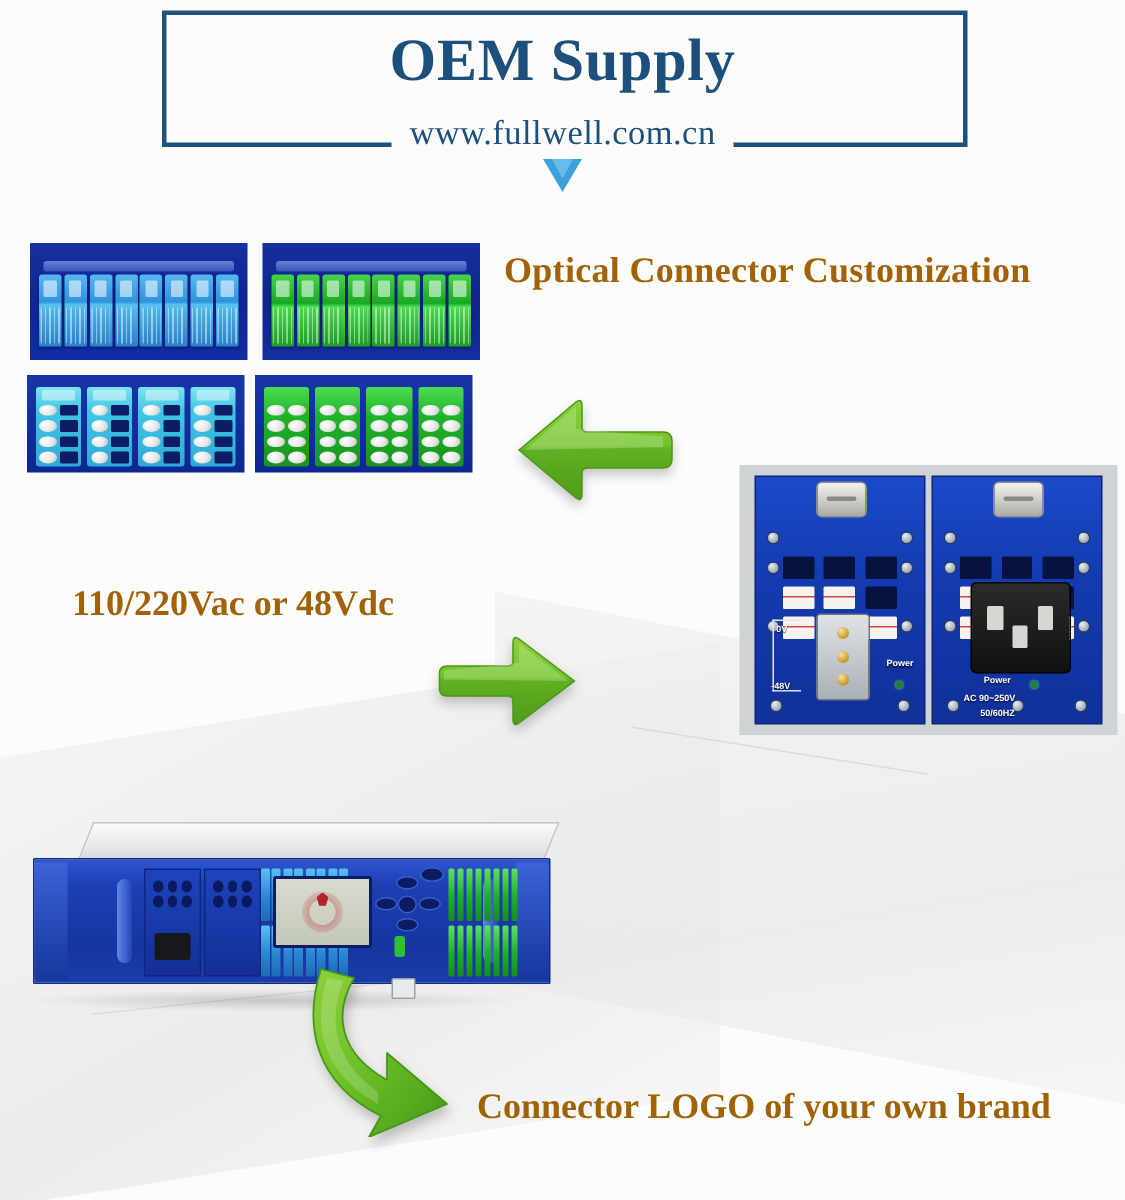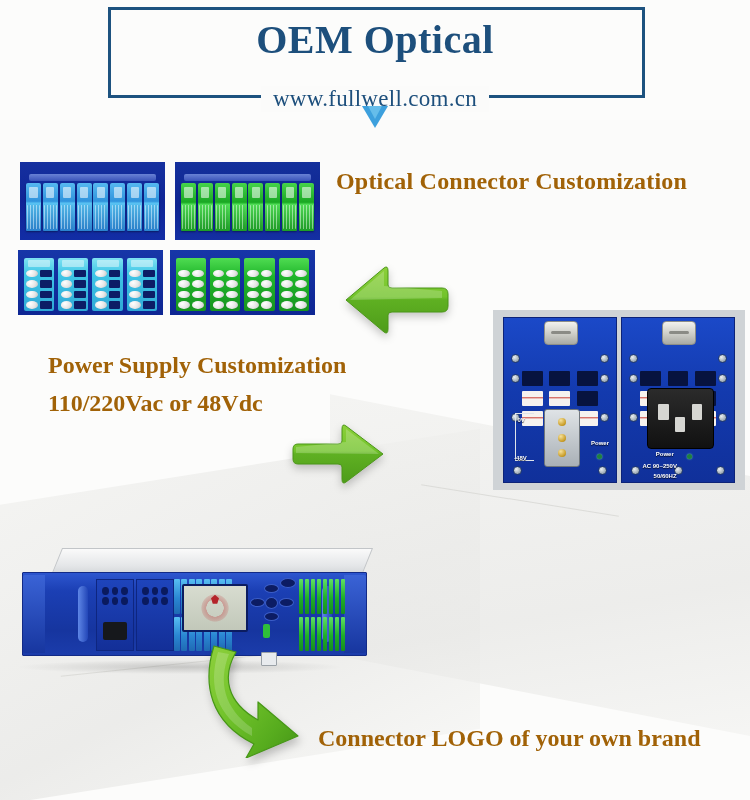--- a/index.html
+++ b/index.html
@@ -32,21 +32,20 @@
     font-family:"Liberation Serif", serif;
   }
   .hdr-url-wrap{
     position:absolute;left:0;top:76px;width:750px;text-align:center;
   }
   .hdr-url{
     display:inline-block;position:relative;
     background:#fbfbfa;padding:0 12px;
     font-size:23px;color:#1d4f7c;letter-spacing:.3px;
     font-family:"Liberation Serif", serif;
-    margin-top:10px;
   }
   .hdr-arrow{
     position:absolute;left:50%;top:106px;margin-left:-13px;
     width:0;height:0;border-left:13px solid transparent;border-right:13px solid transparent;
     border-top:22px solid #3da0dd;
   }
   .hdr-arrow-in{
     position:absolute;left:50%;top:106px;margin-left:-7px;
     width:0;height:0;border-left:7px solid transparent;border-right:7px solid transparent;
     border-top:13px solid #66bdea;
@@ -178,21 +177,21 @@
   <div class="bg-layer">
     <div class="bg-d3 bg-diag"></div>
     <div class="bg-d1 bg-diag"></div>
     <div class="bg-d2 bg-diag"></div>
     <div class="bg-hairline" style="left:60px;top:660px;width:300px;transform:rotate(-6deg);"></div>
     <div class="bg-hairline" style="left:420px;top:500px;width:200px;transform:rotate(9deg);"></div>
   </div>
 
   <div class="header">
     <div class="hdr-box"></div>
-    <div class="hdr-title">OEM Optical</div>
+    <div class="hdr-title">OEM Supply</div>
     <div class="hdr-url-wrap">
       <span class="hdr-url">www.fullwell.com.cn</span>
     </div>
     <div class="hdr-arrow"></div>
     <div class="hdr-arrow-in"></div>
   </div>
 
   <div class="photo sc-blue" style="left:20px;top:162px;width:145px;height:78px;">
     <div class="sc-railtop"></div>
     <div class="sc-row">
@@ -341,21 +340,20 @@
           <stop offset="45%" stop-color="#72c32b"></stop>
           <stop offset="50%" stop-color="#5fb022"></stop>
           <stop offset="100%" stop-color="#4e9c1a"></stop>
         </linearGradient>
       </defs>
       <path d="M10 42 L48 10 Q52 7 52 13 L52 27 Q52 30 56 30 L106 30 Q112 30 112 36 L112 48 Q112 54 106 54 L56 54 Q52 54 52 57 L52 71 Q52 77 48 74 Z" fill="url(#gl)" stroke="#4b9618" stroke-width="1"></path>
       <path d="M14 42 L48 13 L48 28 L106 33 L106 40 L14 42 Z" fill="#ffffff" opacity="0.2"></path>
     </svg>
   </div>
 
-  <div class="txt-nav t-power">Power Supply Customization</div>
   <div class="txt-nav t-power2">110/220Vac or 48Vdc</div>
 
   <div class="arrow-flat" style="left:288px;top:418px;">
     <svg width="105" height="72" viewBox="0 0 105 72">
       <defs>
         <linearGradient id="gr" x1="0" y1="0" x2="0" y2="1">
           <stop offset="0%" stop-color="#8cd03a"></stop>
           <stop offset="45%" stop-color="#72c32b"></stop>
           <stop offset="50%" stop-color="#5fb022"></stop>
           <stop offset="100%" stop-color="#4e9c1a"></stop>

